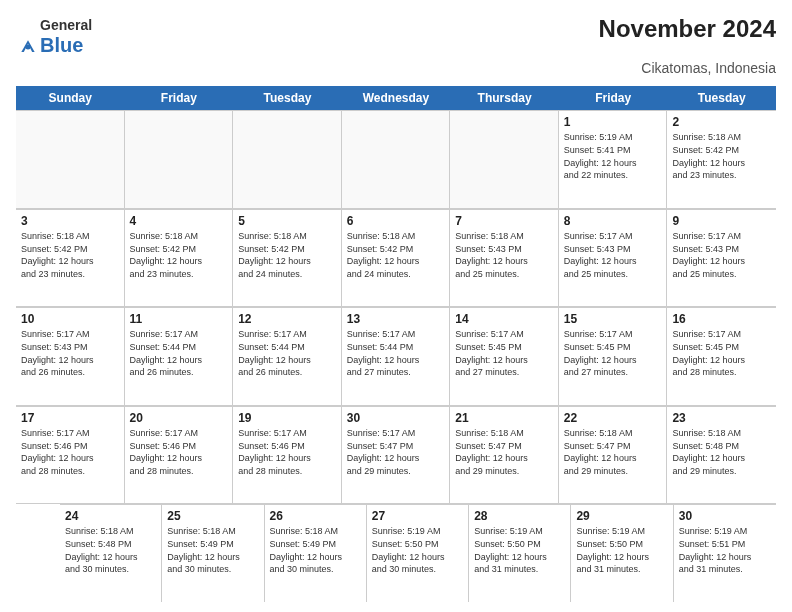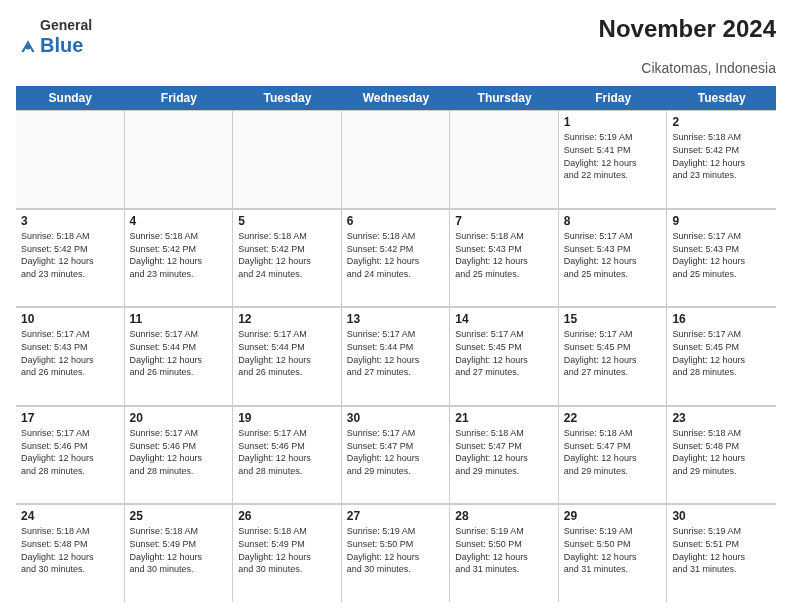--- a/index.html
+++ b/index.html
@@ -80,20 +80,21 @@
       flex-direction: column;
     }
     .cal-row {
       display: grid;
       grid-template-columns: repeat(7, 1fr);
       flex: 1;
       border-bottom: 1px solid #ccc;
     }
     .cal-row:last-child {
       border-bottom: none;
+      margin-left: 44px;
     }
     .cal-cell {
       border-right: 1px solid #ccc;
       padding: 4px 5px;
       font-size: 9.5px;
       color: #333;
       background: #fff;
       vertical-align: top;
       min-height: 0;
     }

